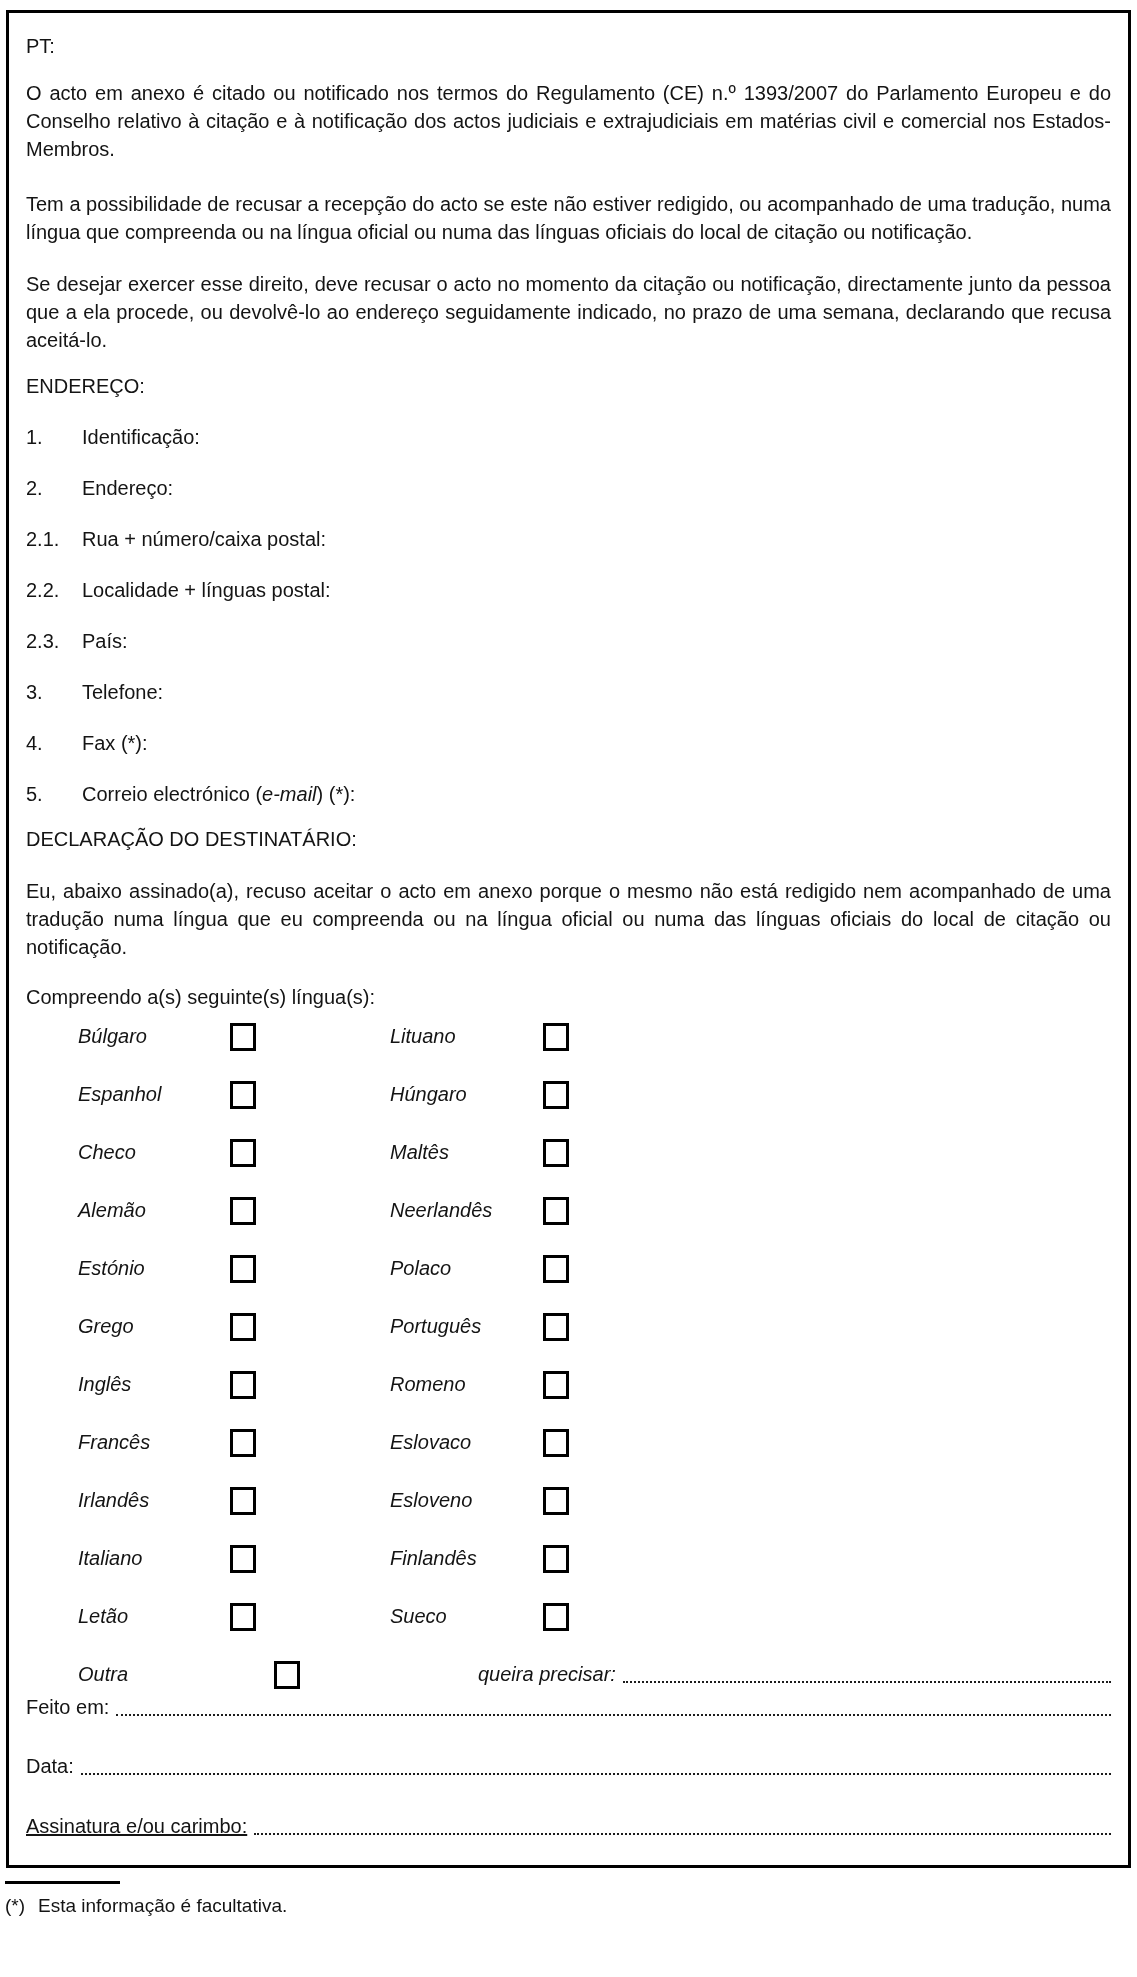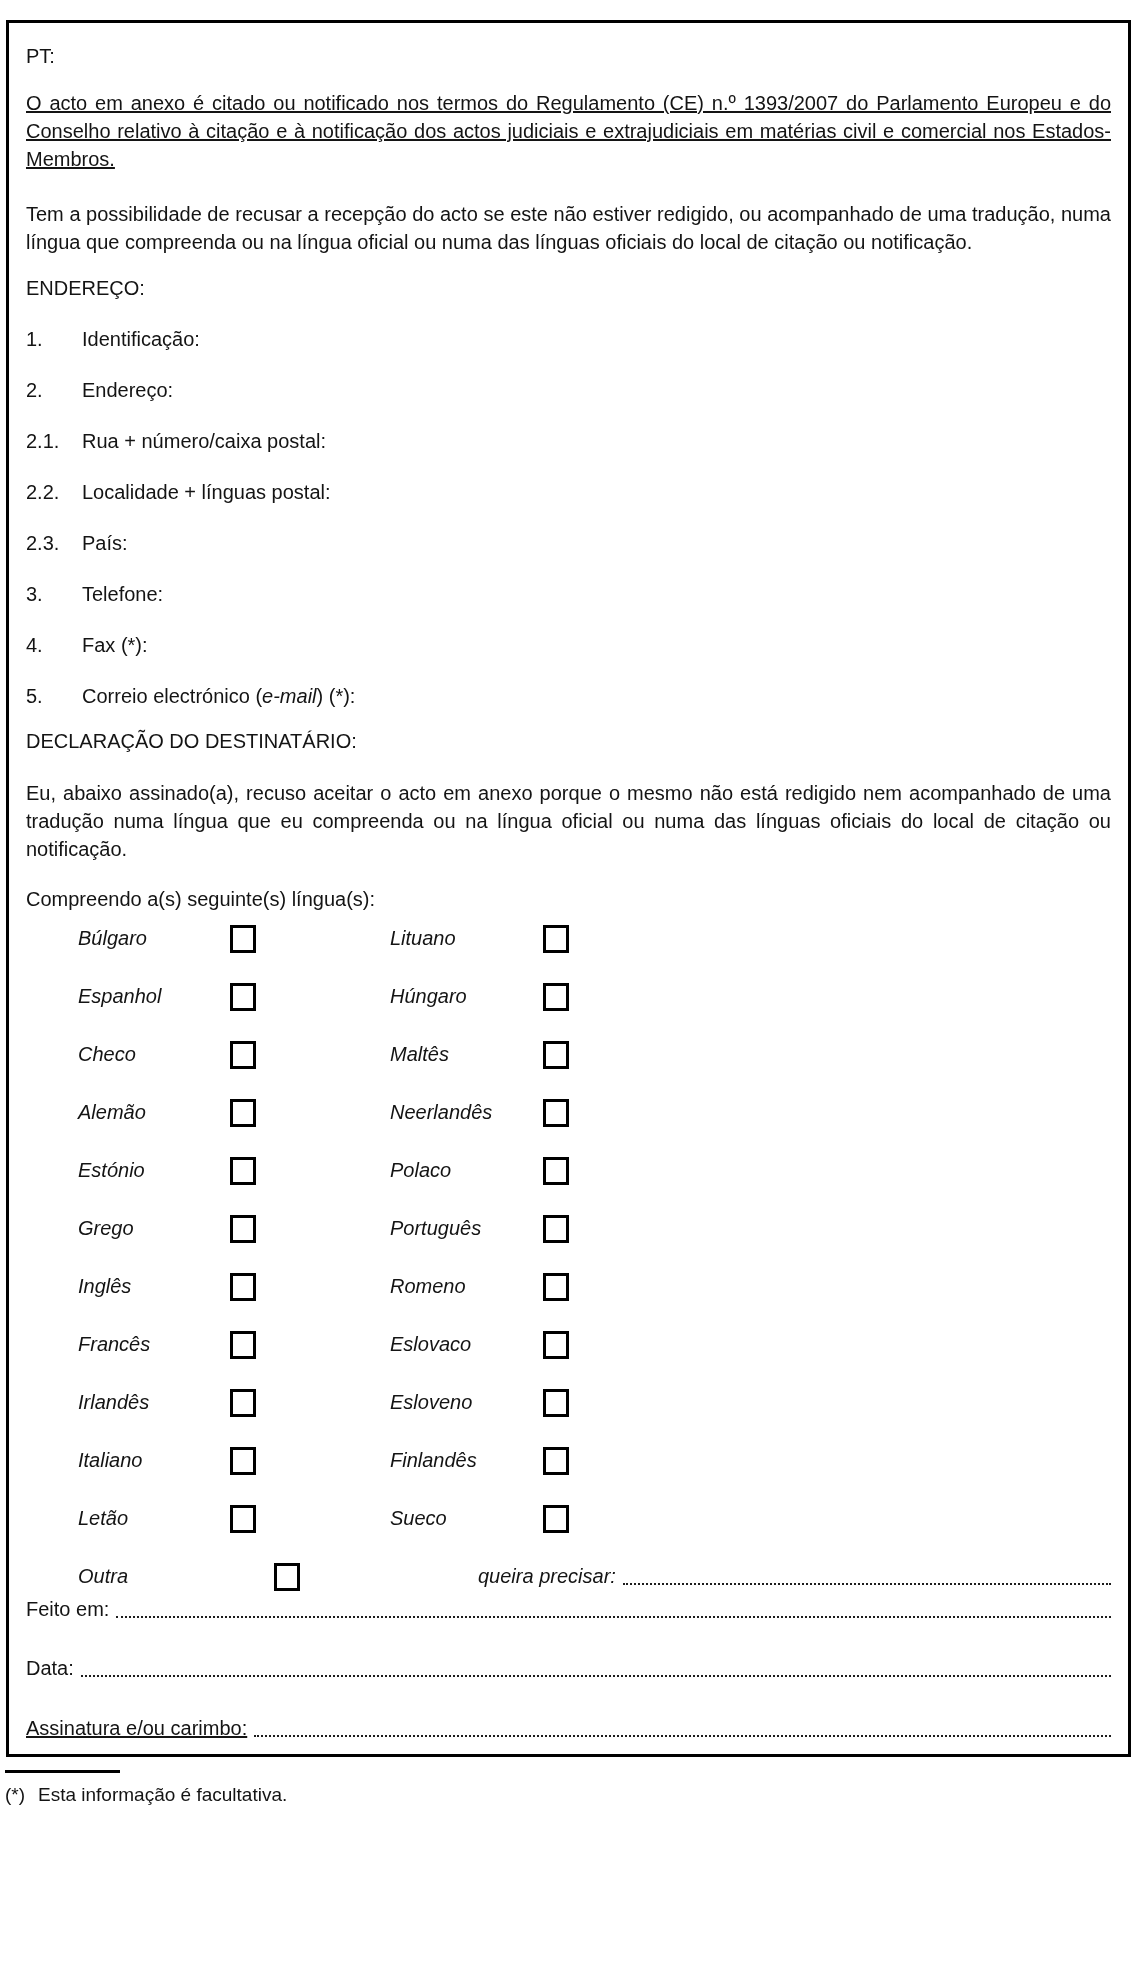--- a/index.html
+++ b/index.html
@@ -4,29 +4,29 @@
 <style>
   html, body { margin: 0; padding: 0; background: #ffffff; }
   body {
     width: 1137px; height: 1977px;
     position: relative;
     font-family: "Liberation Sans", sans-serif;
     color: #141414;
     -webkit-font-smoothing: antialiased;
   }
   .doc-border {
-    margin: 20px 6px 0 6px;
+    margin: 10px 6px 0 6px;
     border: 3px solid #000;
-    padding: 0 17px 12px 17px;
+    padding: 0 17px 25px 17px;
     background: #fff;
   }
   .txt { font-size: 20px; line-height: 28px; }
   .lang-tag { margin: 19px 0 0 0; }
   .para { margin: 0; text-align: justify; }
-  .p1 { margin-top: 19px; text-decoration: underline; }
+  .p1 { margin-top: 19px; }
   .p2 { margin-top: 27px; }
   .p3 { margin-top: 24px; }
   .heading { margin: 0; }
   .h-endereco { margin-top: 18px; }
   .h-decl { margin-top: 17px; }
   .decl-para { margin-top: 24px; }
   .langs-prompt { margin-top: 22px; }
 
   .addr-item { display: flex; margin-top: 23px; height: 28px; }
   .item-num { width: 56px; flex: none; }
@@ -66,20 +66,21 @@
 </style>
 </head>
 <body>
 
 <div class="doc-border txt">
 
   <p class="lang-tag">PT:</p>
 
   <p class="para p1">O acto em anexo é citado ou notificado nos termos do Regulamento (CE) n.º 1393/2007 do Parlamento Europeu e do Conselho relativo à citação e à notificação dos actos judiciais e extrajudiciais em matérias civil e comercial nos Estados-Membros.</p>
   <p class="para p2">Tem a possibilidade de recusar a recepção do acto se este não estiver redigido, ou acompanhado de uma tradução, numa língua que compreenda ou na língua oficial ou numa das línguas oficiais do local de citação ou notificação.</p>
+  <p class="para p3">Se desejar exercer esse direito, deve recusar o acto no momento da citação ou notificação, directamente junto da pessoa que a ela procede, ou devolvê-lo ao endereço seguidamente indicado, no prazo de uma semana, declarando que recusa aceitá-lo.</p>
 
   <p class="heading h-endereco">ENDEREÇO:</p>
 
   <div class="addr-item">
     <span class="item-num">1.</span>
     <span class="item-label">Identificação:</span>
   </div>
   <div class="addr-item">
     <span class="item-num">2.</span>
     <span class="item-label">Endereço:</span>

